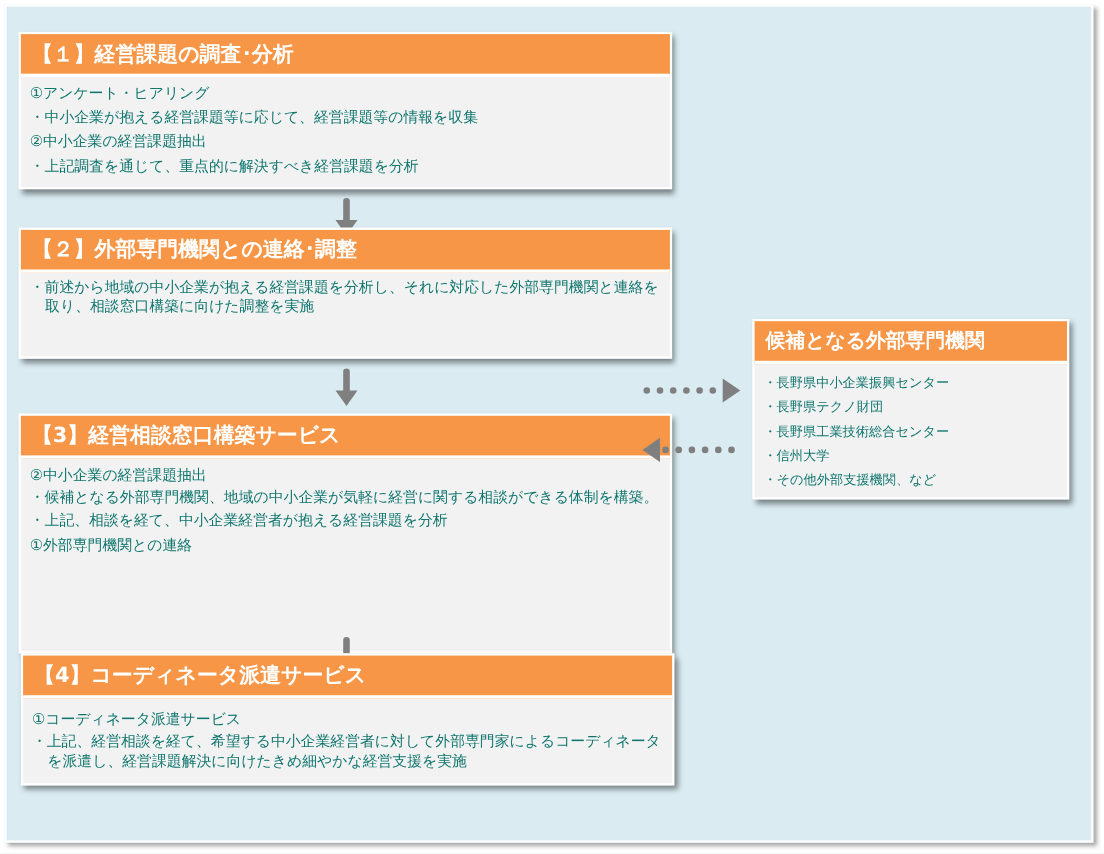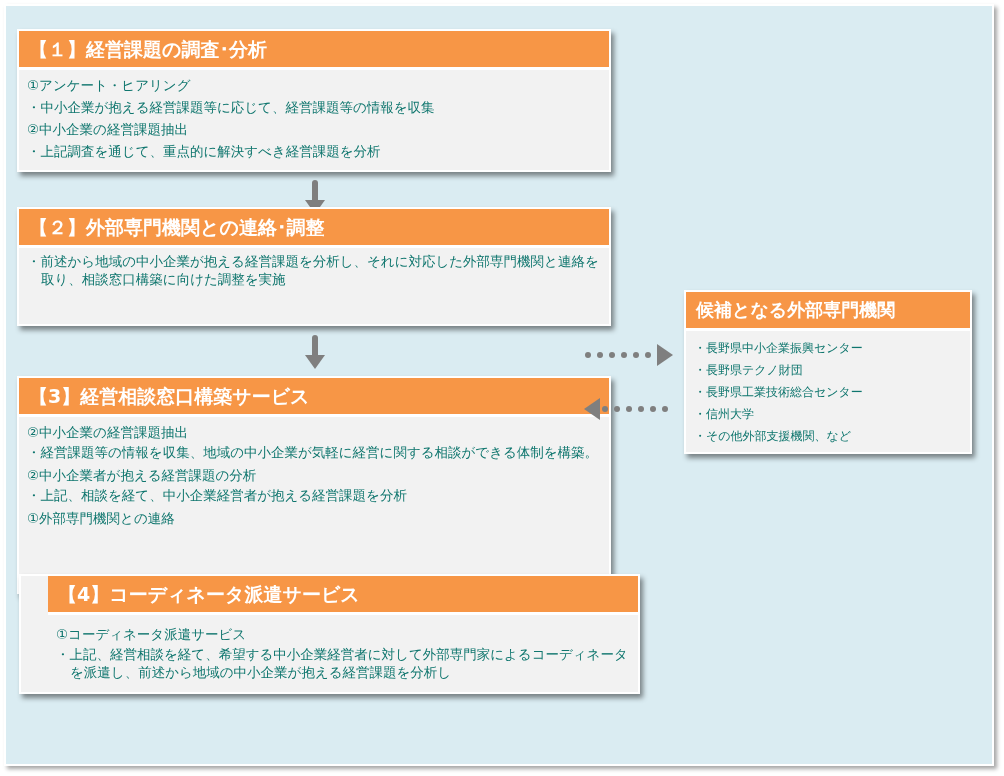--- a/index.html
+++ b/index.html
@@ -65,37 +65,36 @@
 
 <div class="varrow" style="left:305px; top:335px; height:36px;">
   <div class="shaft" style="height:22px;"></div>
   <div class="head" style="top:20px;"></div>
 </div>
 
 <div class="box" style="left:17px; top:376px; width:590px; height:214px;">
   <div class="hdr">【3】経営相談窓口構築サービス</div>
   <div class="body">
     <div class="item">②中小企業の経営課題抽出</div>
-    <div class="bullet">・経営課題等の情報を収集、地域の中小企業が気軽に経営に関する相談ができる体制を構築。</div>
-    <div class="item">②中小企業者が抱える経営課題の分析</div>
+    <div class="bullet">・候補となる外部専門機関、地域の中小企業が気軽に経営に関する相談ができる体制を構築。</div>
     <div class="bullet">・上記、相談を経て、中小企業経営者が抱える経営課題を分析</div>
     <div class="item">①外部専門機関との連絡</div>
   </div>
 </div>
 
 <div class="varrow" style="left:305px; top:579px; height:36px;">
   <div class="shaft" style="height:22px;"></div>
   <div class="head" style="top:20px;"></div>
 </div>
 
-<div class="box" style="left:19px; top:574px; width:590px; height:116px;padding-left:27px;">
+<div class="box" style="left:19px; top:594px; width:590px; height:116px;">
   <div class="hdr">【4】コーディネータ派遣サービス</div>
   <div class="body" style="padding-top:8px;">
     <div class="item">①コーディネータ派遣サービス</div>
-    <div class="bullet">・上記、経営相談を経て、希望する中小企業経営者に対して外部専門家によるコーディネータを派遣し、前述から地域の中小企業が抱える経営課題を分析し</div>
+    <div class="bullet">・上記、経営相談を経て、希望する中小企業経営者に対して外部専門家によるコーディネータを派遣し、経営課題解決に向けたきめ細やかな経営支援を実施</div>
   </div>
 </div>
 
 <div class="harrow" style="left:585px; top:344px; width:92px;">
   <div class="dot" style="left:0px;"></div>
   <div class="dot" style="left:12px;"></div>
   <div class="dot" style="left:24px;"></div>
   <div class="dot" style="left:36px;"></div>
   <div class="dot" style="left:48px;"></div>
   <div class="dot" style="left:60px;"></div>

